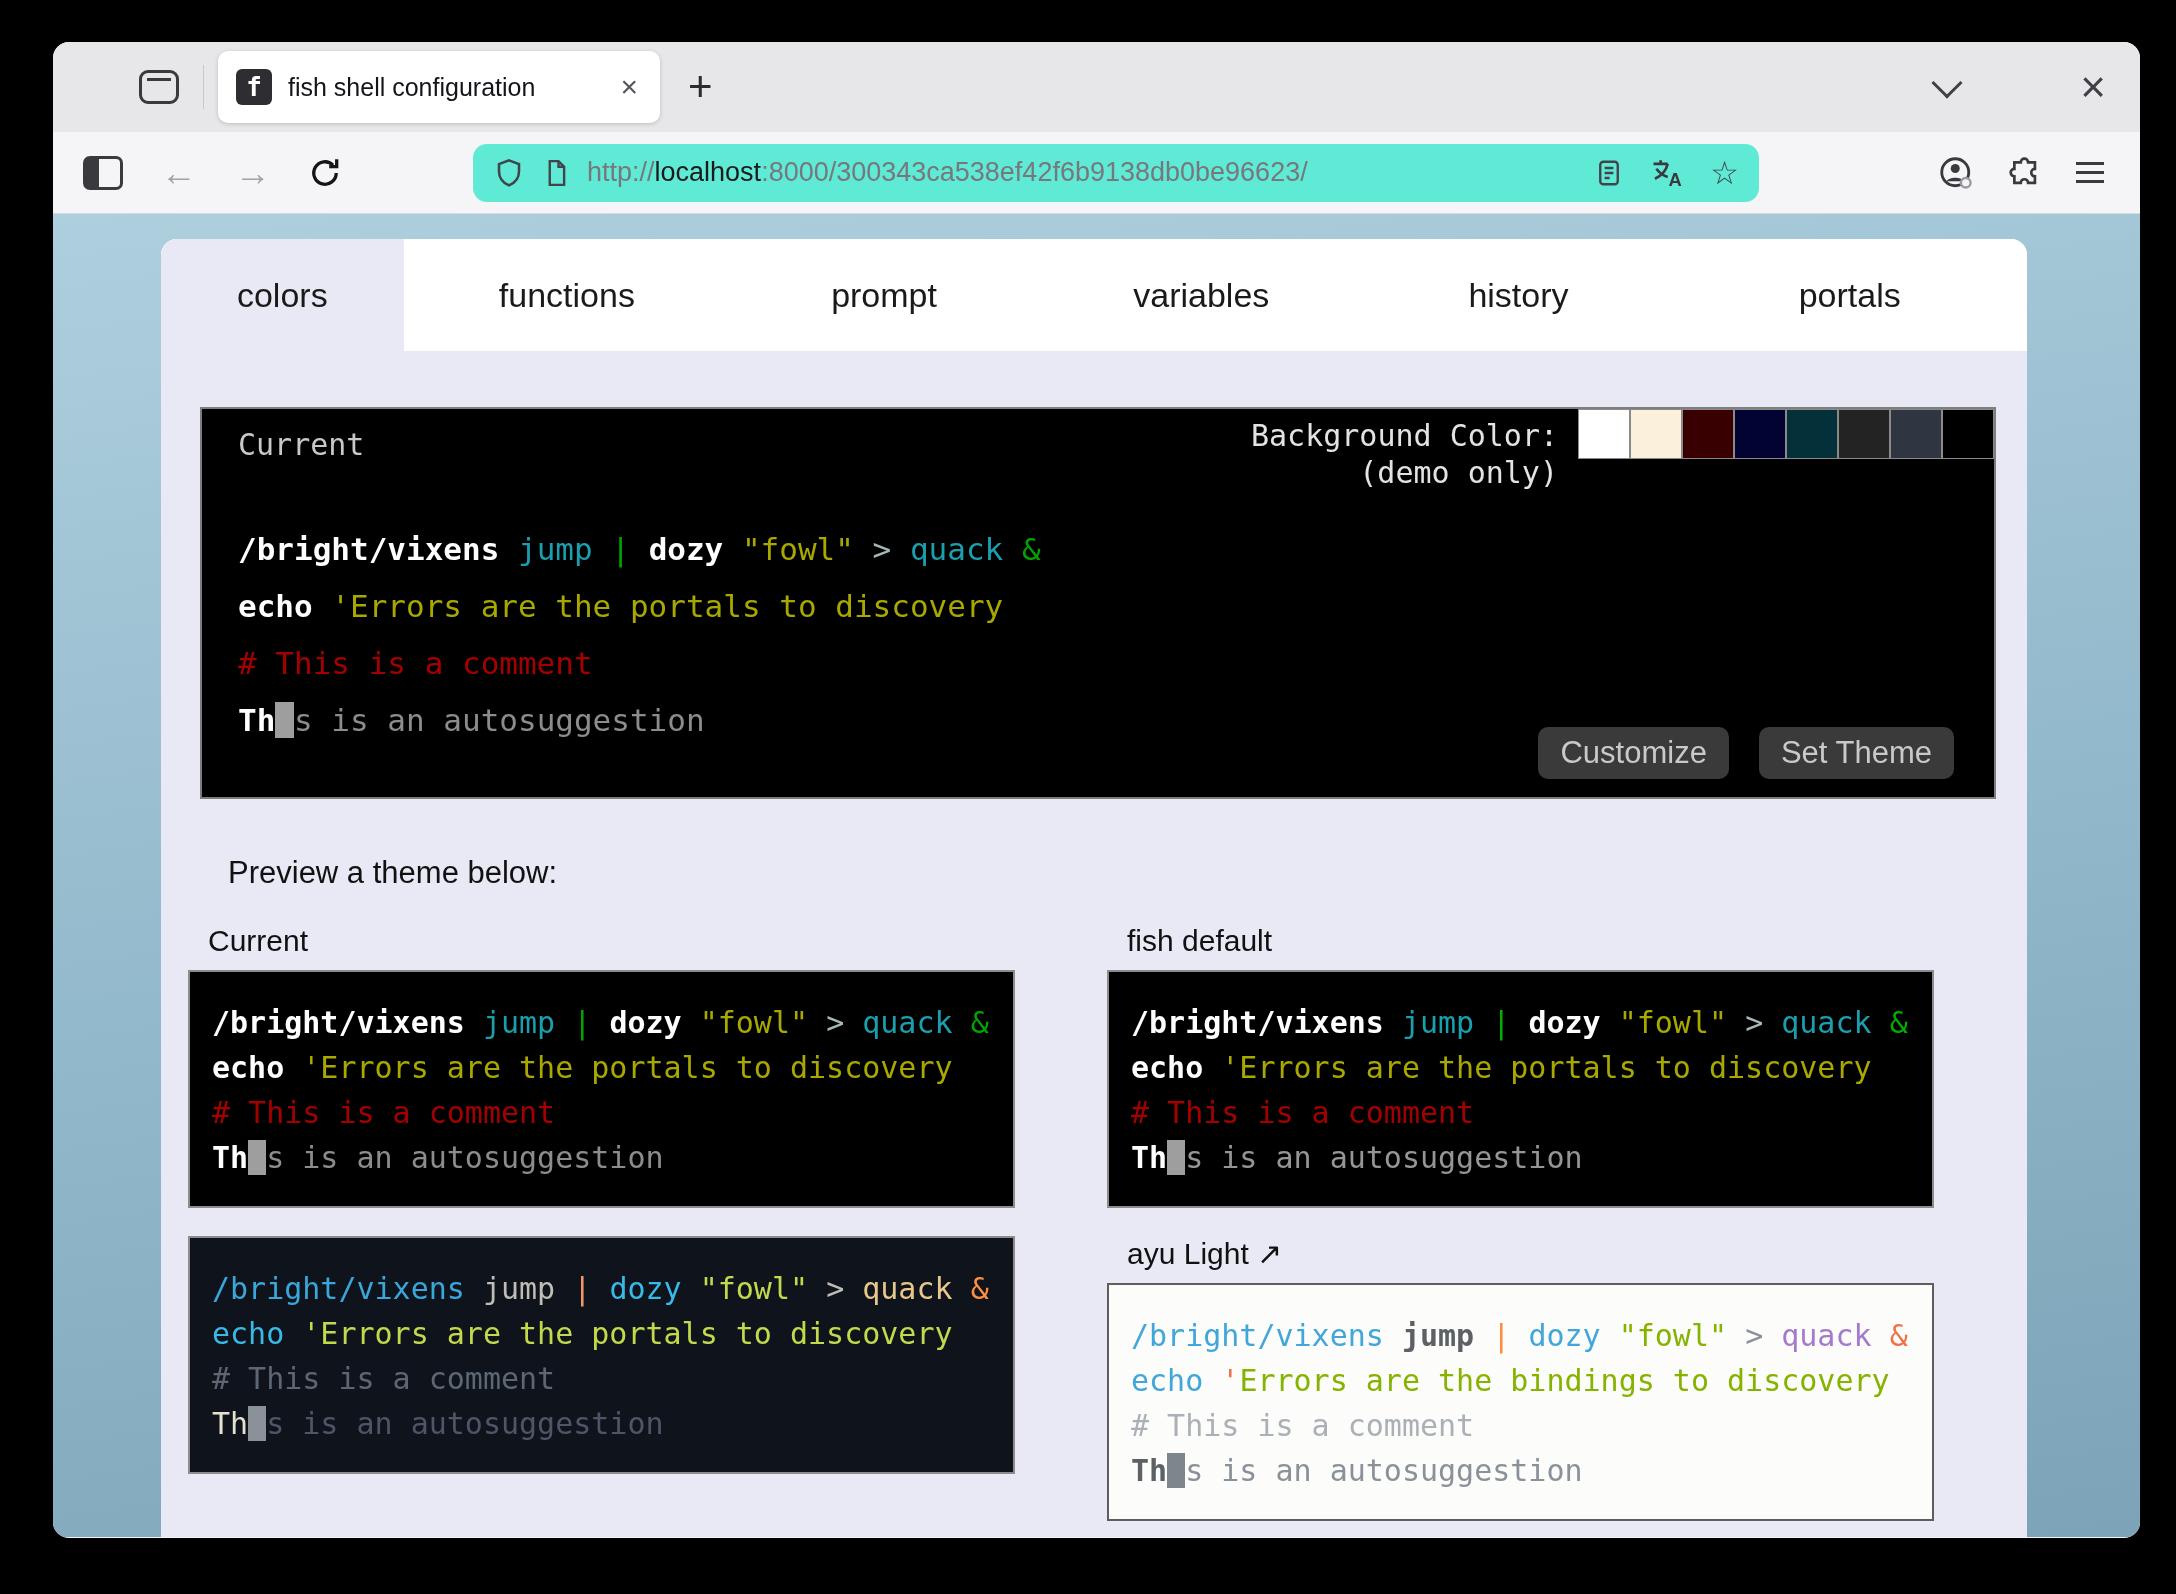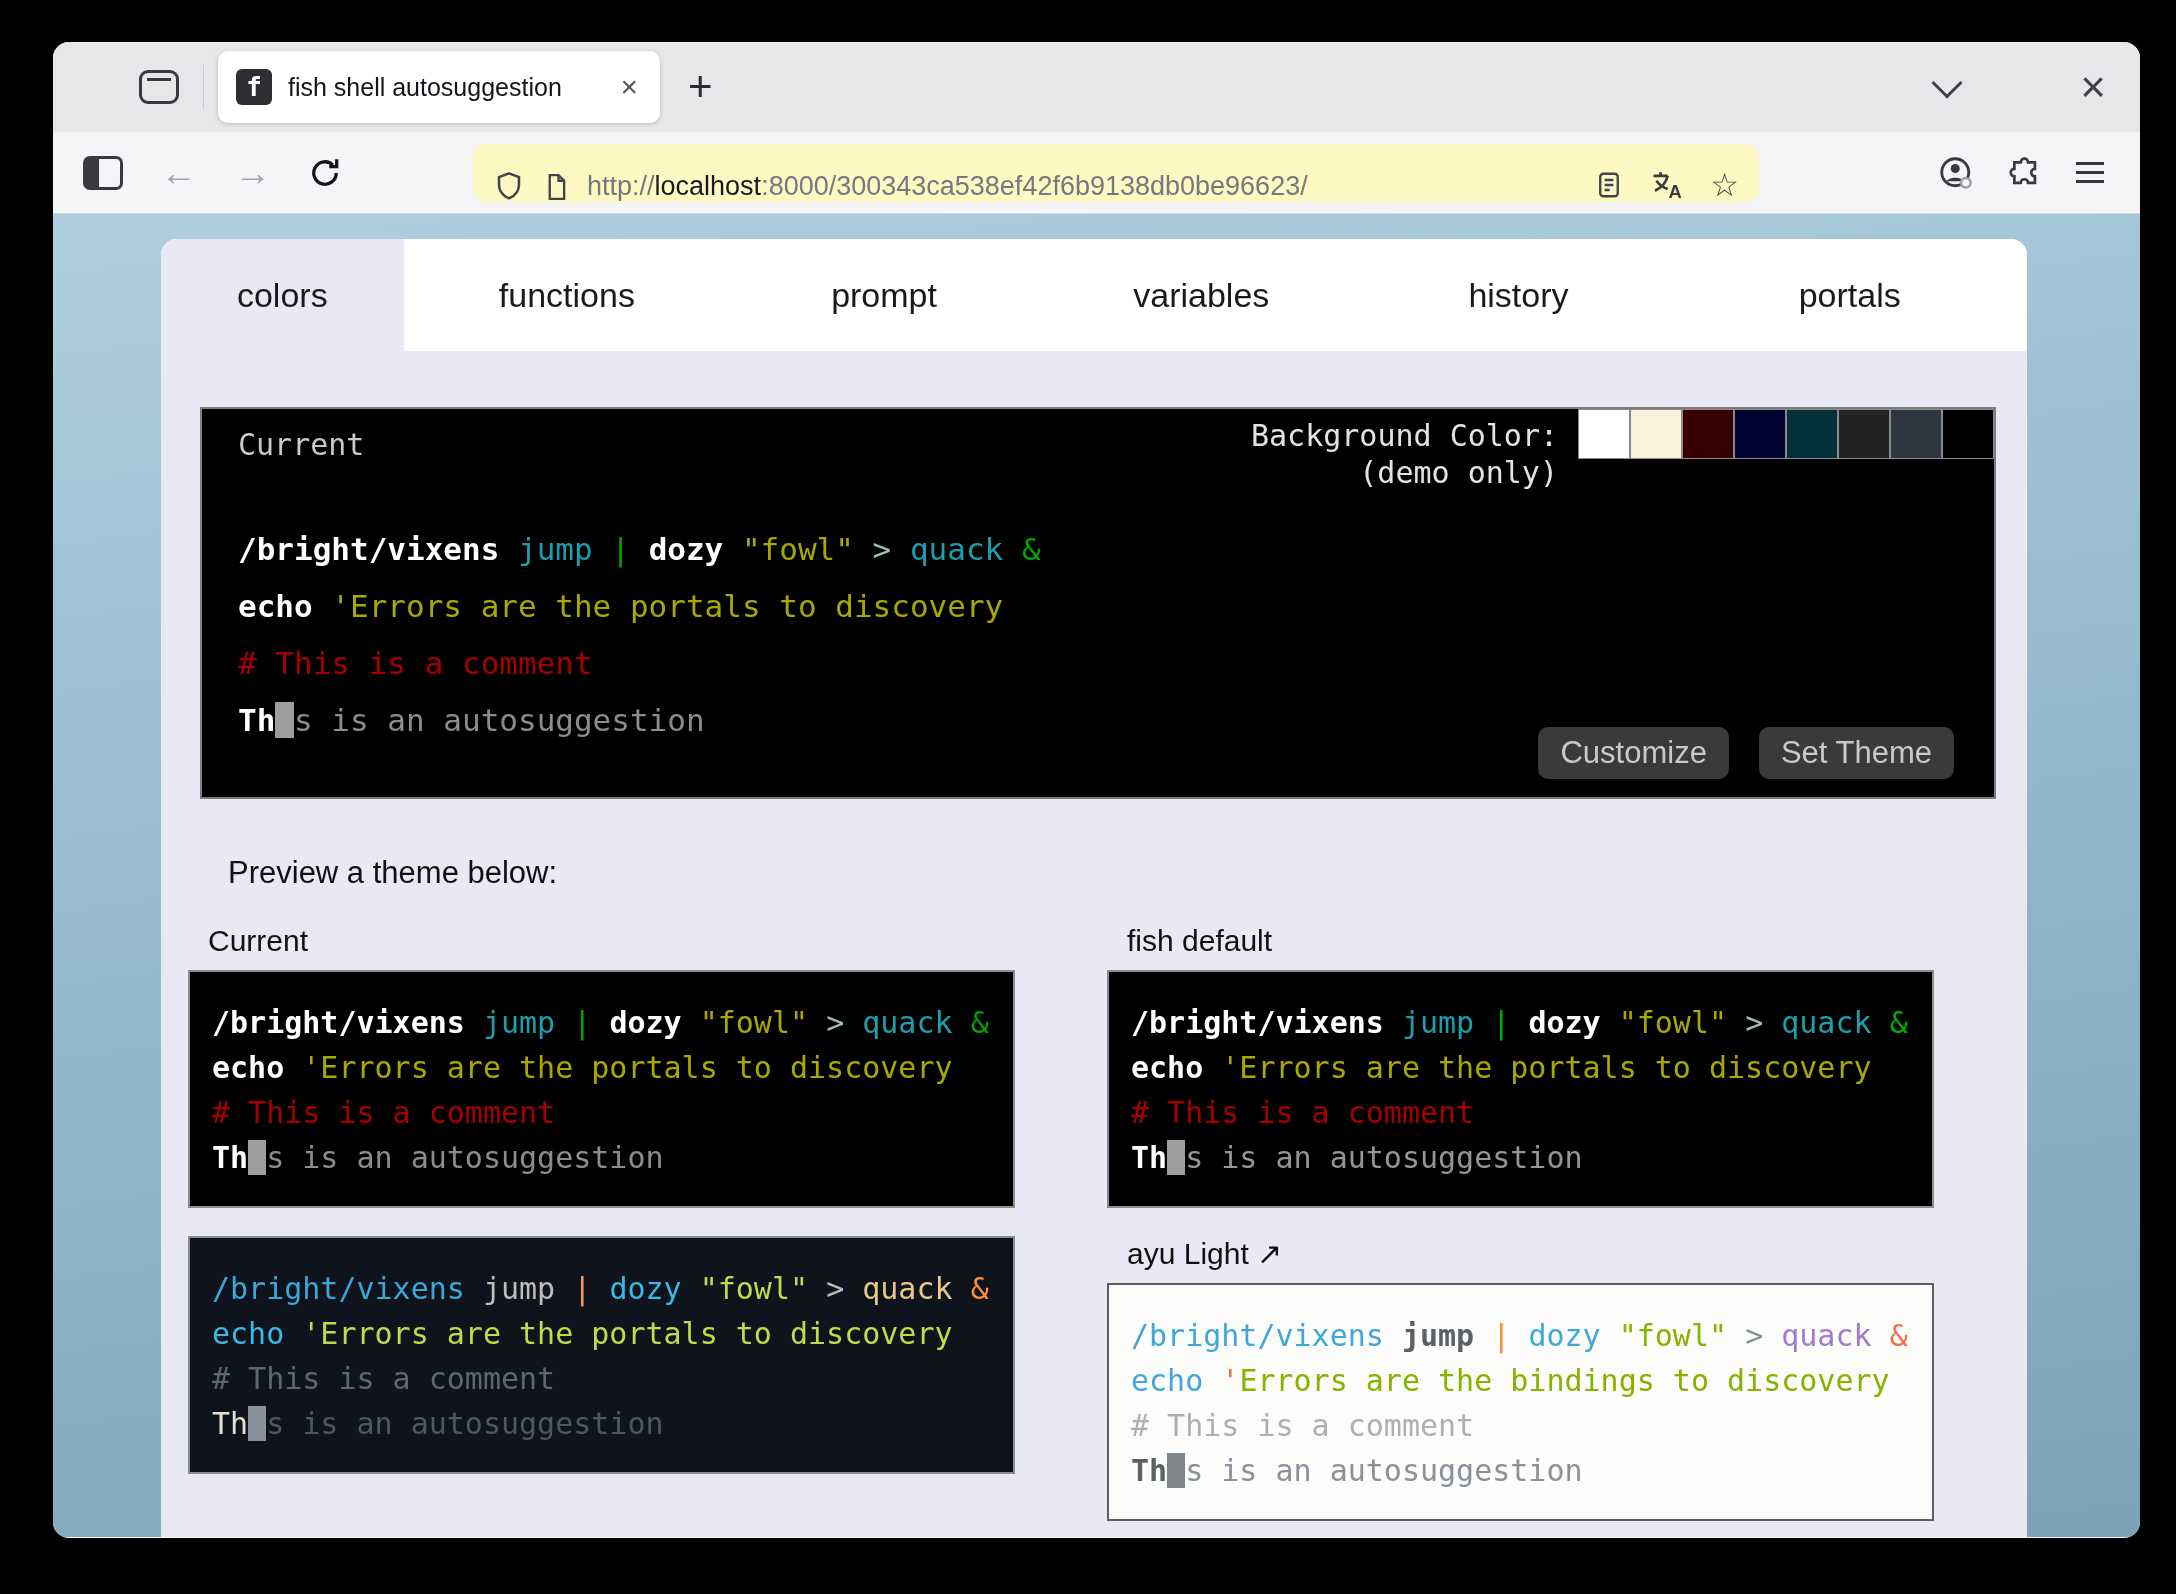--- a/index.html
+++ b/index.html
@@ -28,22 +28,22 @@
   .chev { width:22px; height:22px; border-right:3px solid #3f3f46; border-bottom:3px solid #3f3f46;
     transform:rotate(45deg); margin-right:6px; margin-top:-8px; flex:none; }
   .winclose { font-size:44px; font-weight:400; color:#3f3f46; margin-left:116px; margin-right:34px; line-height:44px; }
 
   
   .toolbar { height:82px; background:#f5f5f7; display:flex; align-items:center; border-bottom:1px solid #d9d9dd; }
   .sbicon { margin-left:30px; width:40px; height:34px; border:3px solid #3a3a3e; border-radius:7px; position:relative; flex:none; }
   .sbicon::before { content:""; position:absolute; left:0; top:0; bottom:0; width:13px; background:#3a3a3e; }
   .navglyph { font-size:36px; color:#a2a2ab; margin-left:38px; flex:none; }
   .reload { margin-left:36px; flex:none; display:flex; }
-  .urlbar { margin-left:130px; width:1286px; height:58px; background:#fef9c3; border-radius:14px;
-    display:flex; align-items:flex-end; padding:0 20px; flex:none; }
+  .urlbar { margin-left:130px; width:1286px; height:58px; background:#5eead4; border-radius:14px;
+    display:flex; align-items:center; padding:0 20px; flex:none; }
   .urlicon { display:flex; flex:none; margin-right:16px; }
   .urltext { font-size:27px; white-space:nowrap; overflow:hidden; flex:1; }
   .url-dim { color:#77777e; } .url-host { color:#1b1b1f; }
   .ub-right { display:flex; align-items:center; gap:26px; flex:none; }
   .star { font-size:32px; color:#43434c; line-height:32px; }
   .tb-right { display:flex; align-items:center; gap:34px; margin-left:auto; margin-right:36px; }
   .hamb { display:flex; flex-direction:column; gap:6px; }
   .hamb span { display:block; width:28px; height:3px; background:#3a3a3e; }
 
   
@@ -90,21 +90,21 @@
 <body>
 
 <div class="stage">
   <div class="bwindow">
 
     <div class="tabstrip">
       <div class="fxview"></div>
       <div class="tsep"></div>
       <div class="btab">
         <div class="favicon">f</div>
-        <div class="btab-title">fish shell autosuggestion</div>
+        <div class="btab-title">fish shell configuration</div>
         <div class="btab-close">×</div>
       </div>
       <div class="newtab">+</div>
       <div class="ts-spacer"></div>
       <div class="chev"></div>
       <div class="winclose">×</div>
     </div>
 
     <div class="toolbar">
       <div class="sbicon"></div>

